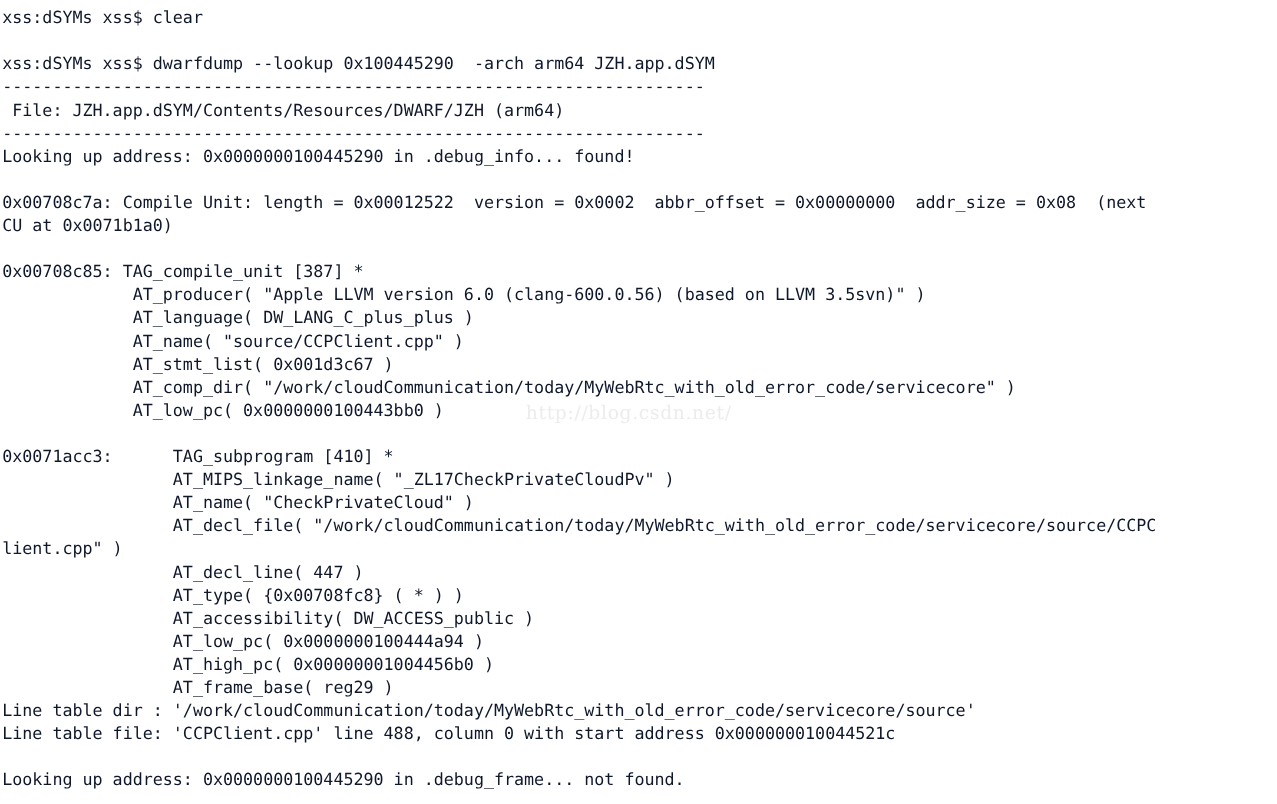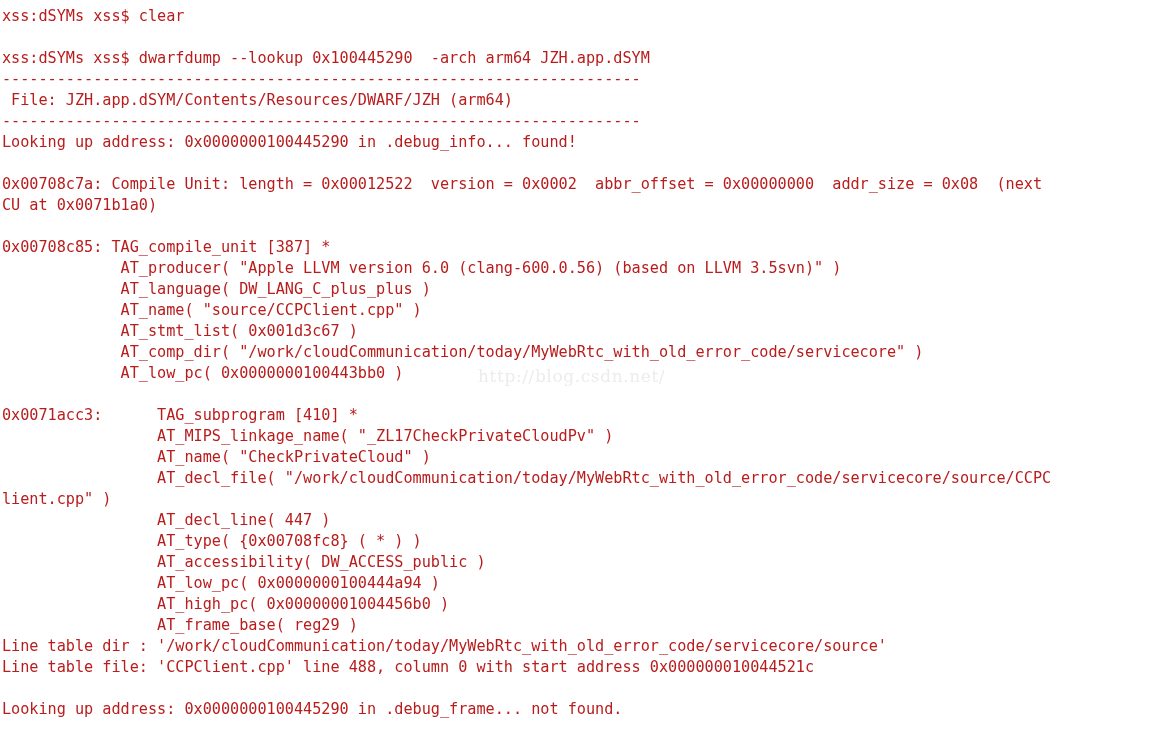--- a/index.html
+++ b/index.html
@@ -22,21 +22,21 @@
     box-sizing: border-box;
     padding: 6px 0 0 2px;
   }
   #output {
     margin: 0;
     padding: 0;
     font-family: "DejaVu Sans Mono", "Liberation Mono", monospace;
     font-size: 15.2px;
     line-height: 21px;
     letter-spacing: -0.02px;
-    color: #b91c1c;
+    color: #0f172a;
     white-space: pre;
     font-weight: 400;
   }
   .line {
     display: block;
     height: 21px;
     white-space: pre;
   }
   .line.blank {
     height: 21px;

